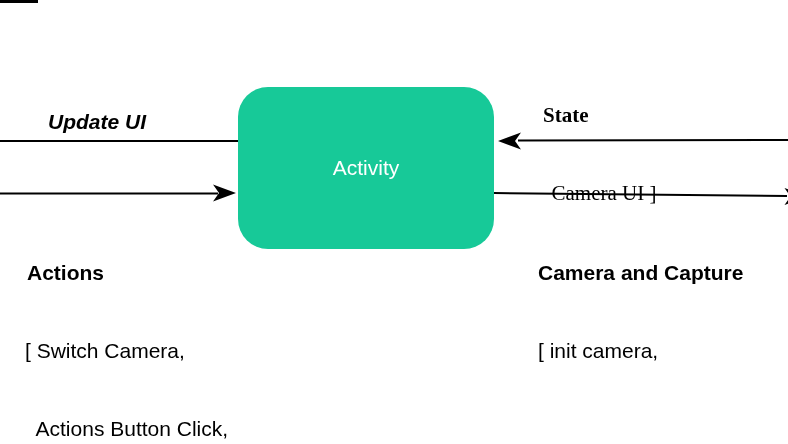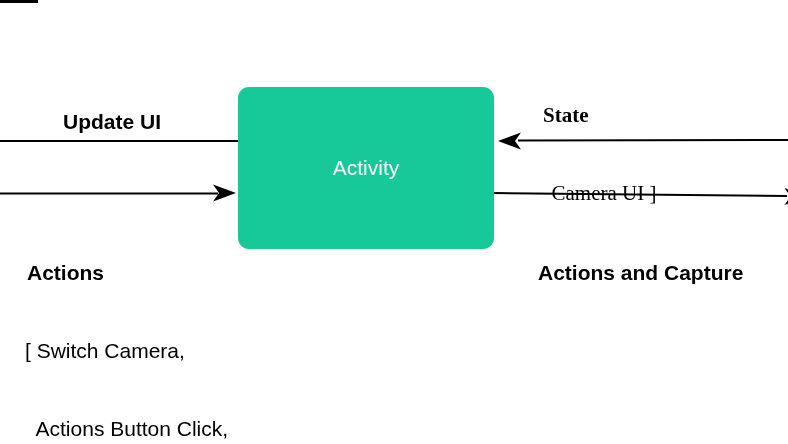--- a/index.html
+++ b/index.html
@@ -38,21 +38,21 @@
     fill: #000000;
     stroke: none;
   }
   .activity-box {
     position: absolute;
     left: 238px;
     top: 87px;
     width: 256px;
     height: 162px;
     background: #17c998;
-    border-radius: 11px;
+    border-radius: 30px;
     display: flex;
     align-items: center;
     justify-content: center;
     z-index: 2;
   }
   .activity-box span {
     color: #ffffff;
     font-size: 21px;
     font-weight: 400;
   }
@@ -91,38 +91,39 @@
     <polygon points="236,193 213,184.5 219,193 213,201.5"></polygon>
 
     <line x1="494" y1="193" x2="787" y2="196"></line>
     <polygon points="808,196.5 784.5,188 790.5,196.5 784.5,205"></polygon>
   </svg>
 
   <div class="activity-box">
     <span>Activity</span>
   </div>
 
-  <div class="txt bold" style="left:63px; top:109px;">Update UI</div>
+  <div class="txt bold" style="left:48px; top:109px;font-style:italic;">Update UI</div>
 
   <div class="txt" style="left:541px; top:50px;font-family:Liberation Serif, serif;">
     <div class="bold pad2">State</div>
     <div>  Camera UI ]</div>
   </div>
 
   <div class="txt" style="left:25px; top:208px;">
     <div class="bold pad2">Actions</div>
     <div>[ Switch Camera,</div>
     <div>  Actions Button Click,</div>
     
     
     
   </div>
 
   <div class="txt" style="left:538px; top:208px;">
-    <div class="bold">Actions and Capture</div>
+    <div class="bold">Camera and Capture</div>
+    <div>[ init camera,</div>
     
     
     
     
     
   </div>
 
 </div>
 
 </body></html>

